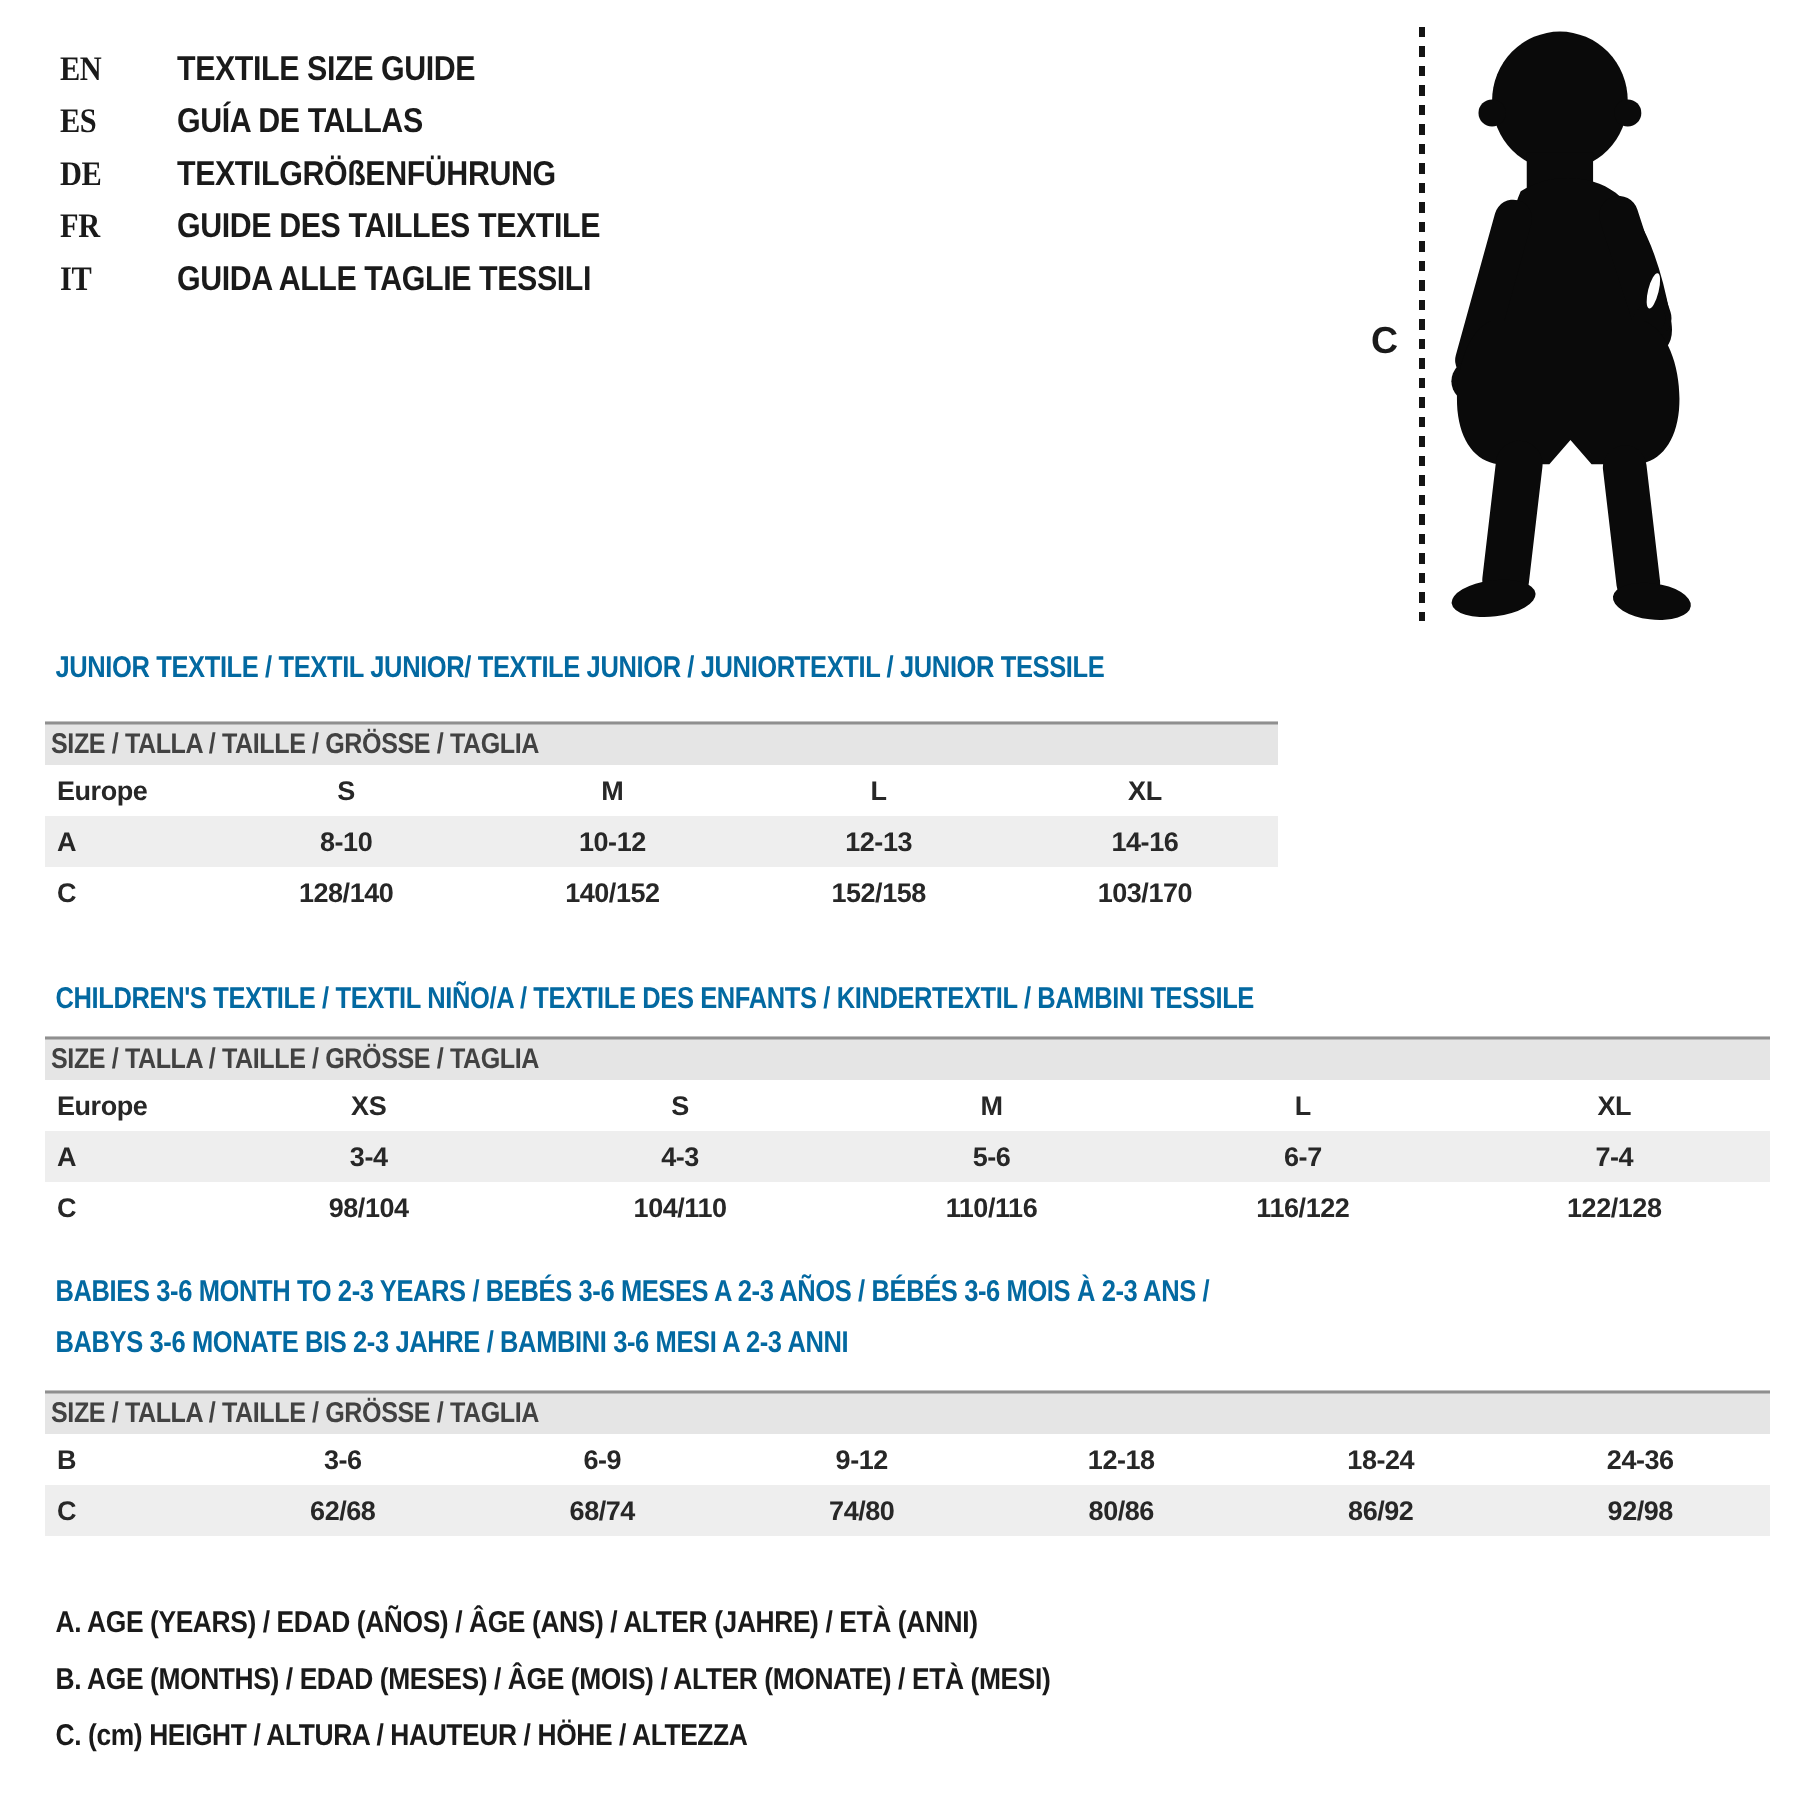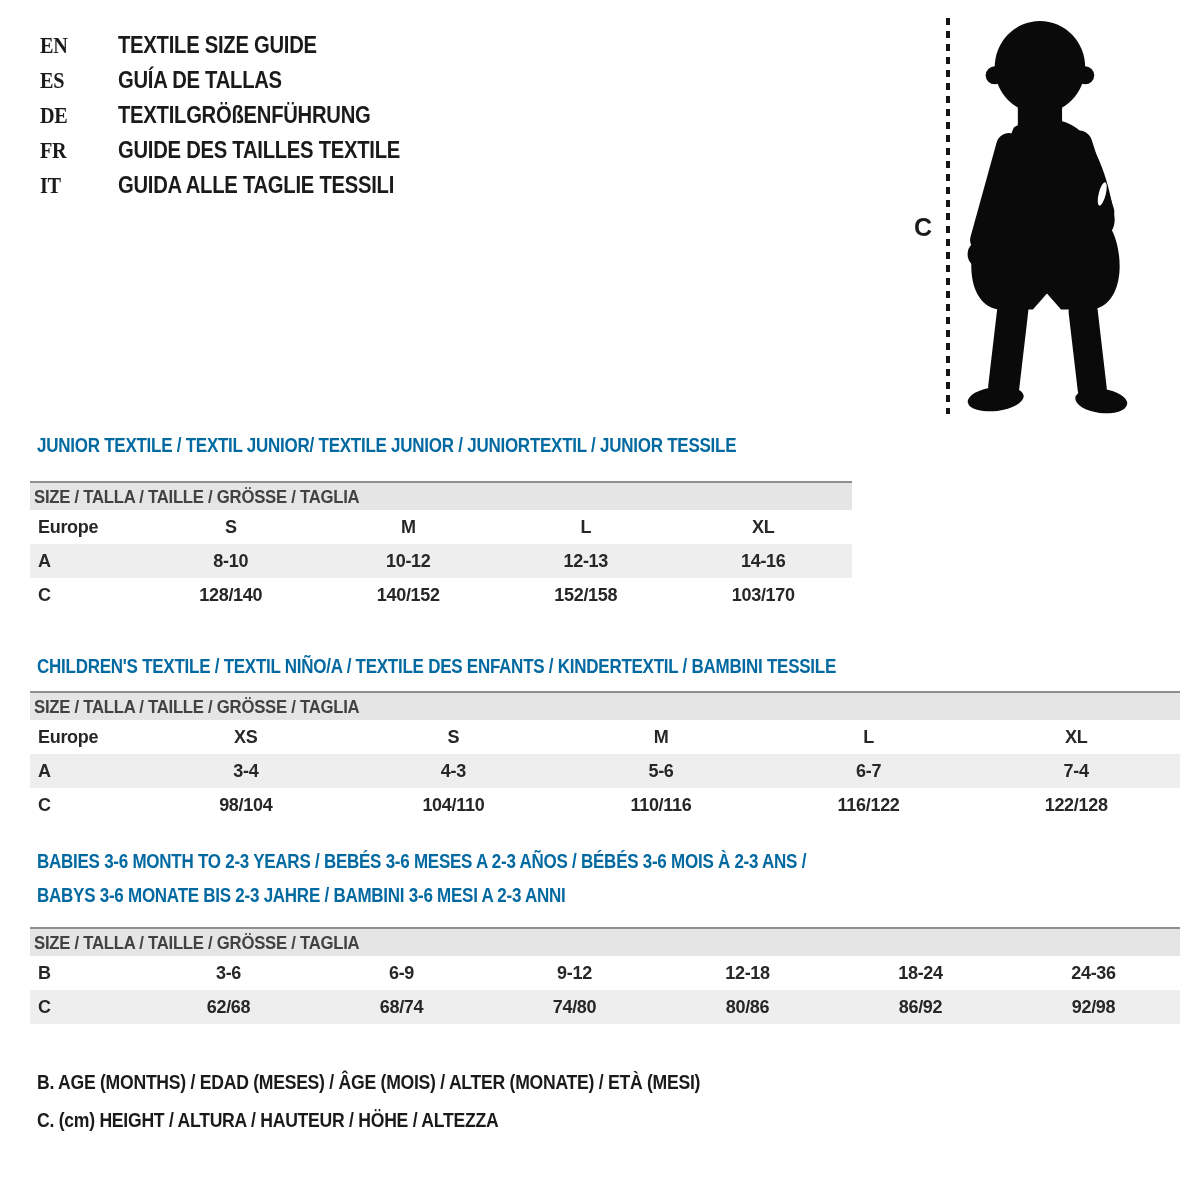--- a/index.html
+++ b/index.html
@@ -179,18 +179,21 @@
       <div class="cell val">68/74</div>
       <div class="cell val">74/80</div>
       <div class="cell val">80/86</div>
       <div class="cell val">86/92</div>
       <div class="cell val">92/98</div>
     </div>
   </div>
 
 <div class="abs footnotes">
     <div class="fn-line">
+      <div class="fn-text"><span class="cx">A. AGE (YEARS) / EDAD (AÑOS) / ÂGE (ANS) / ALTER (JAHRE) / ETÀ (ANNI)</span></div>
+    </div>
+    <div class="fn-line">
       <div class="fn-text"><span class="cx">B. AGE (MONTHS) / EDAD (MESES) / ÂGE (MOIS) / ALTER (MONATE) / ETÀ (MESI)</span></div>
     </div>
     <div class="fn-line">
       <div class="fn-text"><span class="cx">C. (cm) HEIGHT / ALTURA / HAUTEUR / HÖHE / ALTEZZA</span></div>
     </div>
   </div>
 
 </body></html>

